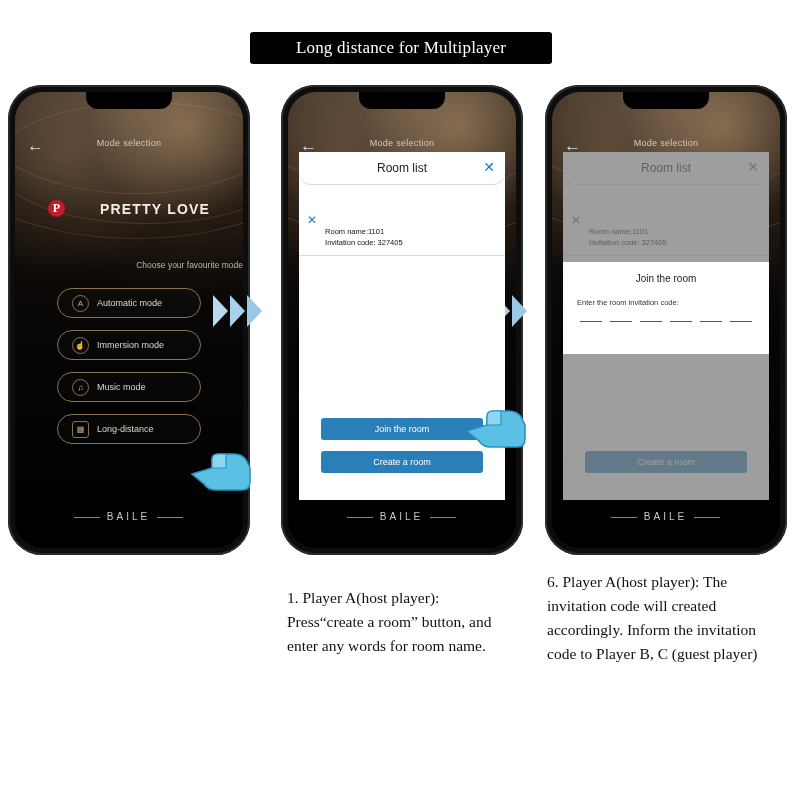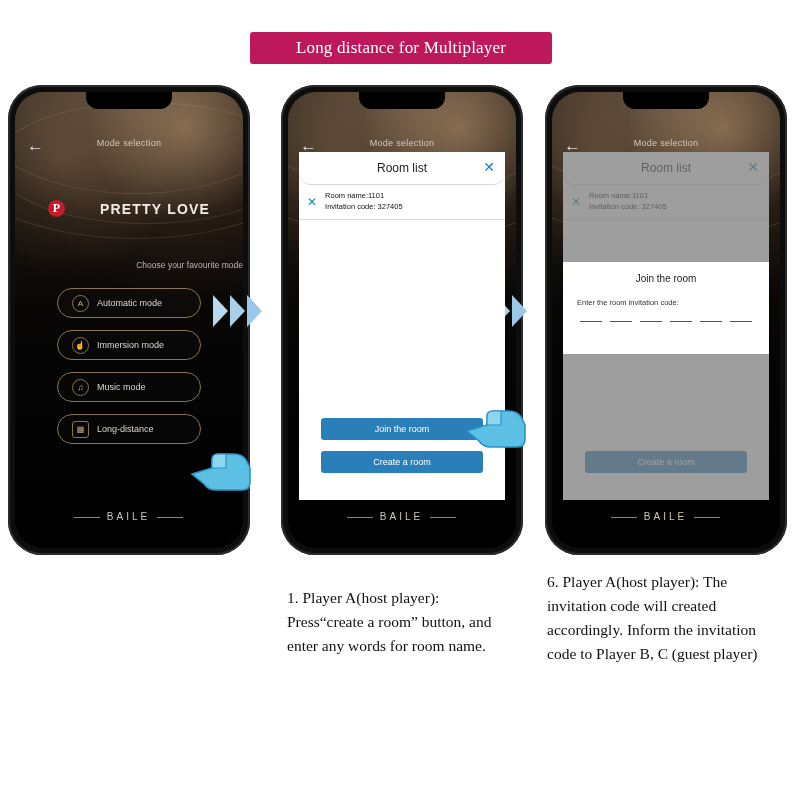--- a/index.html
+++ b/index.html
@@ -4,21 +4,21 @@
 <style>
   html,body{margin:0;padding:0;}
   body{
     width:800px;height:800px;background:#ffffff;
     font-family:"Liberation Sans", sans-serif;
     position:relative;overflow:hidden;
   }
   
   .banner{
     position:absolute;left:250px;top:32px;width:302px;height:32px;
-    background:#be185d;border-radius:3px;
+    background:#000000;border-radius:3px;
     display:flex;align-items:center;justify-content:center;
   }
   .banner span{
     color:#ffffff;font-size:17px;font-family:"Liberation Serif", serif;
     letter-spacing:.2px;
   }
   
   .phone{
     position:absolute;top:85px;width:242px;height:470px;
     background:#0d0d0d;border-radius:34px;
@@ -114,21 +114,21 @@
     height:32px;display:flex;align-items:center;justify-content:center;
     position:relative;border-bottom:1px solid #d8d8d8;border-radius:12px;
   }
   .rl-head .t{font-size:12px;color:#222;}
   .rl-head .x{position:absolute;right:10px;top:7px;color:#1a7fc1;font-size:14px;}
   .rl-row{
     display:flex;align-items:center;gap:8px;padding:6px 8px;
     border-bottom:1px solid #dcdcdc;
   }
   .rl-row .x{color:#1a7fc1;font-size:12px;}
-  .rl-row .txt{font-size:7.5px;color:#111;line-height:1.45;}
+  .rl-row .txt{font-size:7.5px;color:#111;line-height:1.45;margin-top:36px;}
   .rl-spacer{flex:1;}
   .rl-btns{padding:0 22px 16px 22px;}
   .rl-btn{
     height:22px;border-radius:3px;background:#2b7fb8;color:#fff;
     font-size:9px;display:flex;align-items:center;justify-content:center;
     margin-bottom:11px;
   }
   
   .dim{
     position:absolute;left:11px;right:11px;top:60px;bottom:48px;

